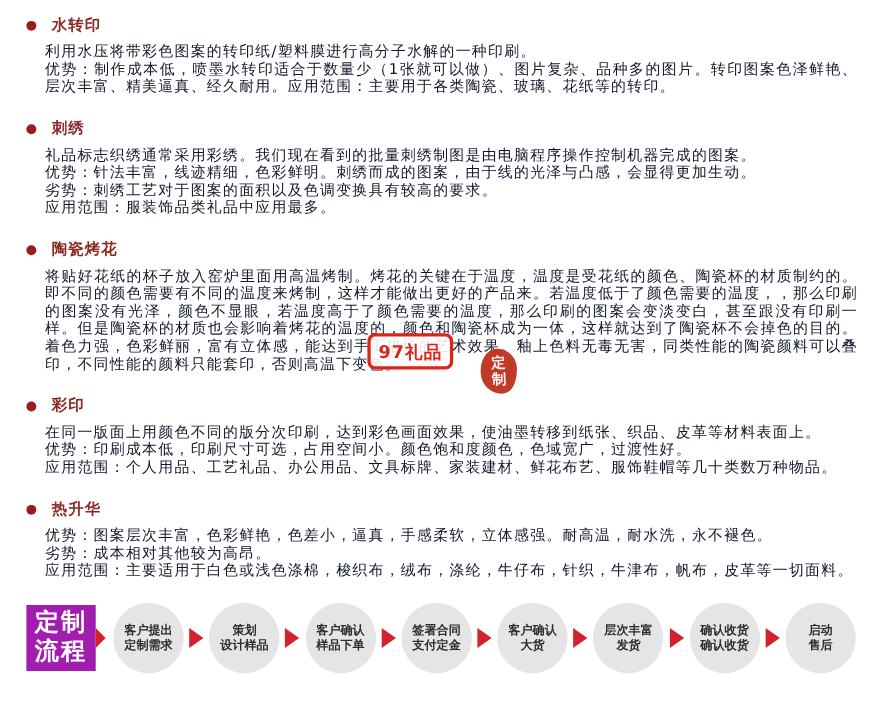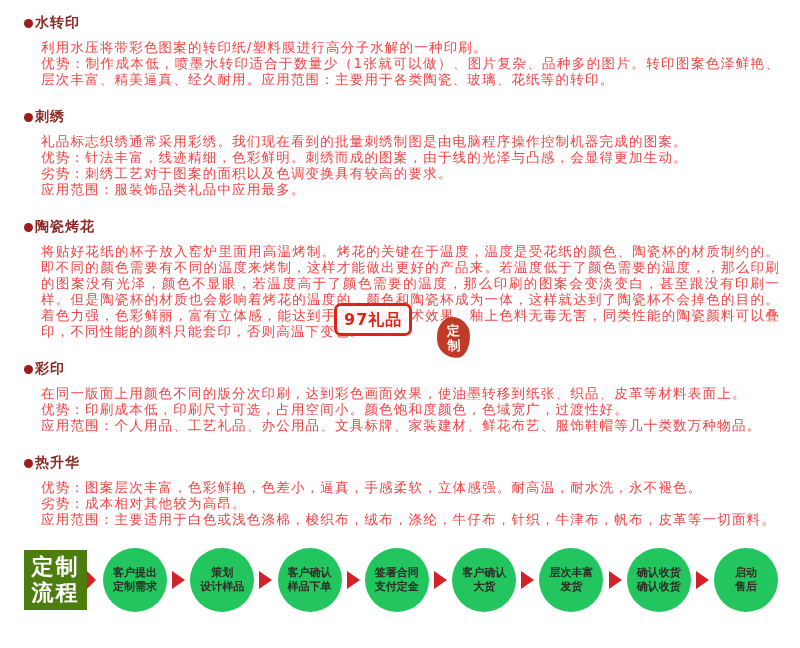--- a/index.html
+++ b/index.html
@@ -5,34 +5,34 @@
   * { margin: 0; padding: 0; box-sizing: border-box; }
   html, body { background: #ffffff; }
   body {
     width: 800px; height: 648px;
     position: relative; overflow: hidden;
     font-family: "DejaVu Sans", "Liberation Sans", sans-serif;
   }
   .content { padding: 14px 20px 0 24px; }
   .section { margin-bottom: 21px; }
   .section-head {
-    display: flex; align-items: center; gap: 2px;
+    display: flex; align-items: center; gap: 14px;
     margin-bottom: 7px;
   }
   .bullet {
     width: 9px; height: 9px; border-radius: 50%;
     background: #9e1b1b; flex: 0 0 auto;
   }
   .section-title {
     color: #8b2a24; font-weight: bold; font-size: 14px;
     letter-spacing: 1px;
   }
   .section-body {
     margin-left: 17px;
-    font-size: 13.5px; color: #ef4444; line-height: 16px;
+    font-size: 13.5px; color: #0f172a; line-height: 16px;
     letter-spacing: 1.2px; text-align: justify;
     white-space: pre-line;
   }
   
   .wm-badge {
     position: absolute; left: 334px; top: 303px;
     border: 3px solid #e02318; border-radius: 7px;
     background: rgba(255,255,255,0.88);
     color: #e02318; font-weight: bold; font-size: 16px;
     padding: 0 7px; line-height: 27px; letter-spacing: 1px;
@@ -46,39 +46,39 @@
     display: flex; flex-direction: column; align-items: center; justify-content: center;
     color: #fdf3ee; font-weight: bold; font-size: 13px; line-height: 15px;
   }
   
   .flow {
     display: flex; align-items: center;
     margin: 16px 22px 0 24px;
   }
   .flow-badge {
     position: relative; flex: 0 0 auto;
-    width: 63px; height: 60px; background: #4d7c0f;
+    width: 63px; height: 60px; background: #a21caf;
     display: flex; flex-direction: column; align-items: center; justify-content: center;
     color: #ffffff; font-weight: bold; font-size: 22px; line-height: 26px;
     letter-spacing: 2px;
   }
   .flow-badge::after {
     content: ""; position: absolute; right: -9px; top: 50%;
     margin-top: -9px; width: 0; height: 0;
     border-left: 9px solid #d2232a;
     border-top: 9px solid transparent;
     border-bottom: 9px solid transparent;
   }
   .flow-steps {
     flex: 1; display: flex; align-items: center;
     justify-content: space-between; margin-left: 16px;
   }
   .step-circle {
     width: 64px; height: 64px; border-radius: 50%;
-    background: #22c55e;
+    background: #e5e5e5;
     display: flex; flex-direction: column; align-items: center; justify-content: center;
     color: #2f2b27; font-weight: bold; font-size: 11px; line-height: 14px;
     text-align: center; flex: 0 0 auto;
   }
   .flow-arrow {
     width: 0; height: 0; flex: 0 0 auto;
     border-left: 13px solid #d2232a;
     border-top: 9px solid transparent;
     border-bottom: 9px solid transparent;
   }

